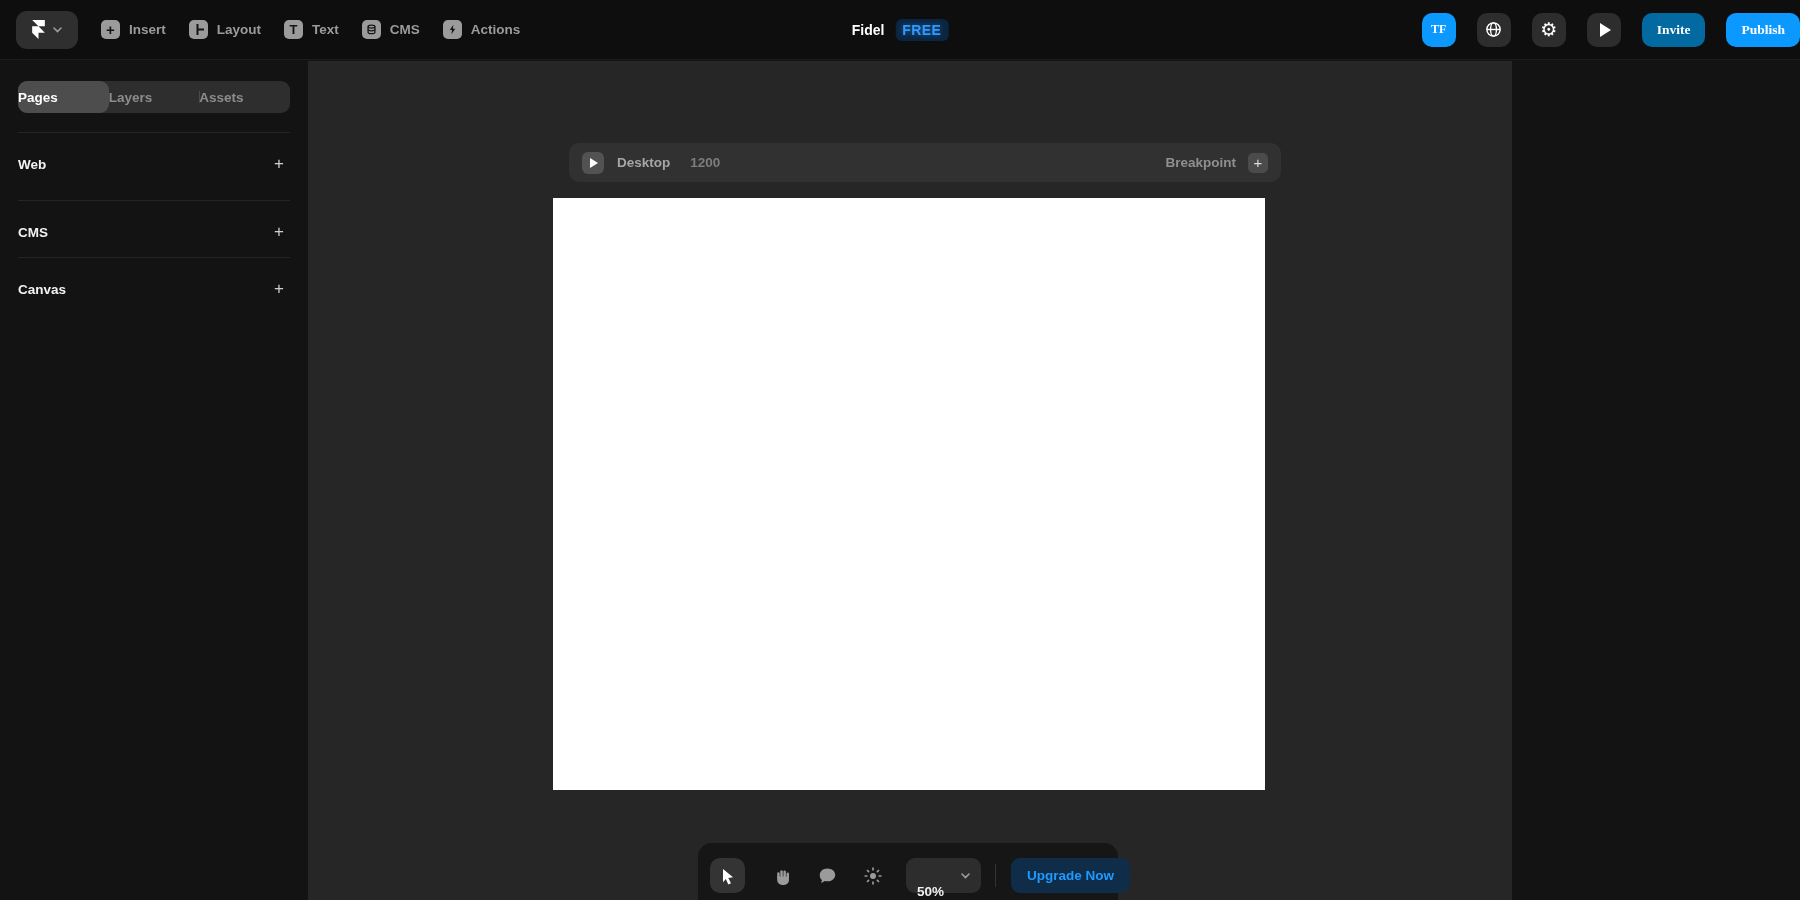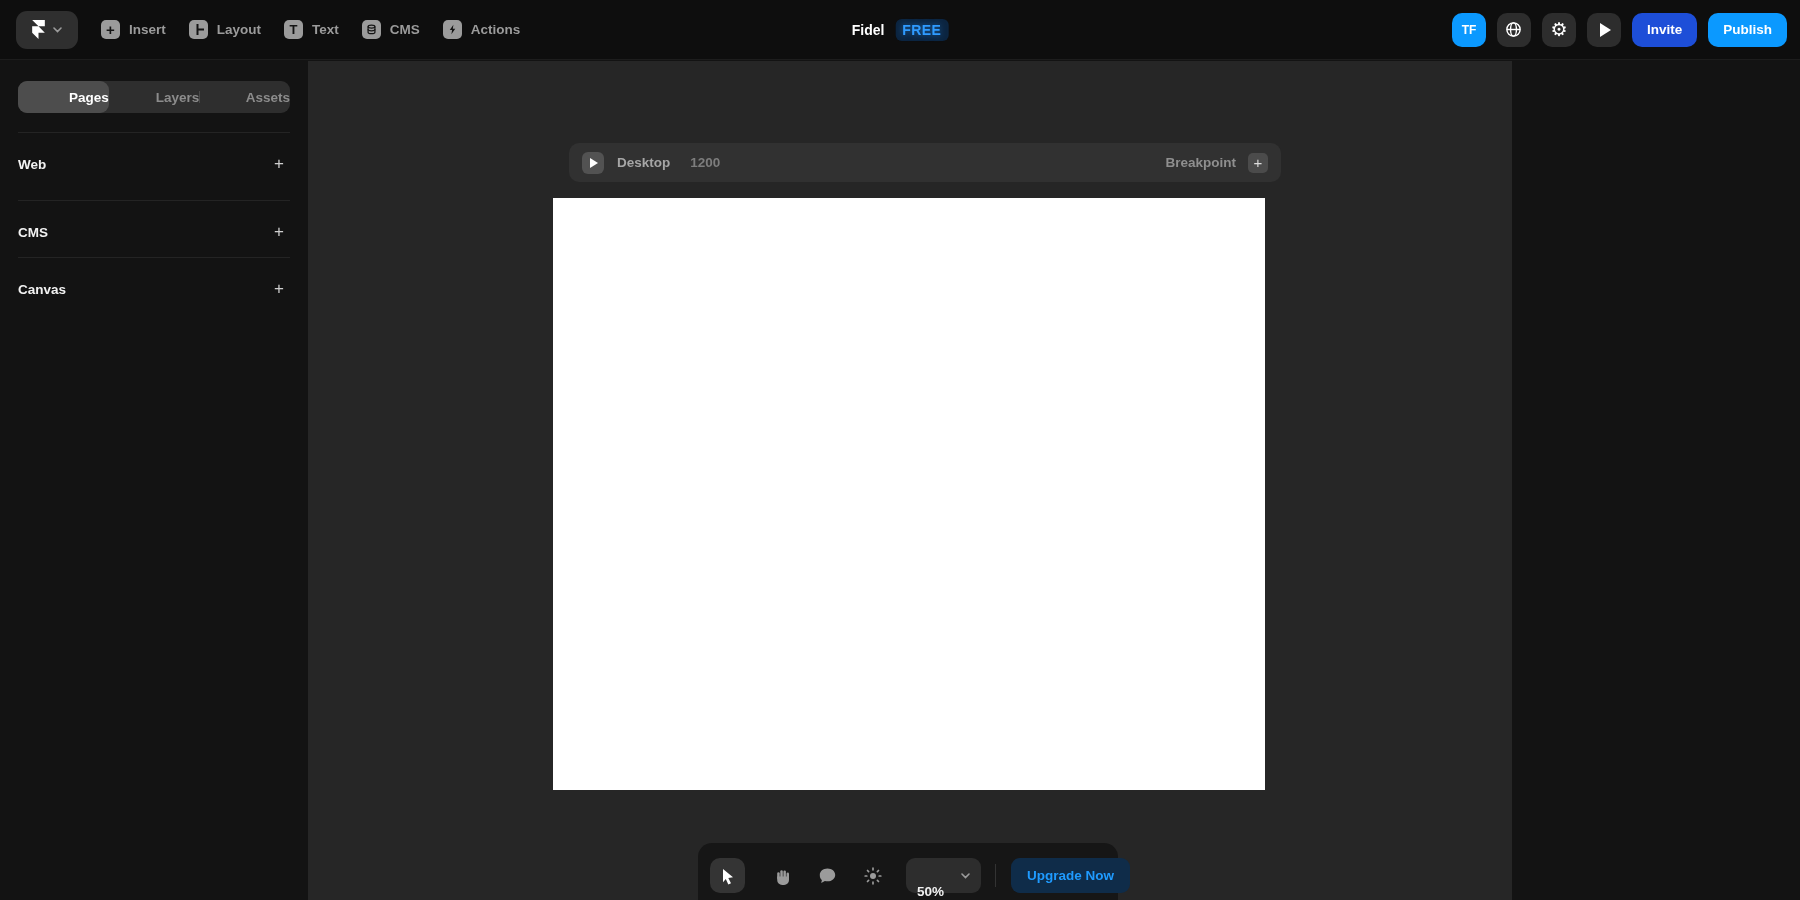--- a/index.html
+++ b/index.html
@@ -32,52 +32,52 @@
   .topbar-center{
     position:absolute;left:50%;top:50%;transform:translate(-50%,-50%);
     display:flex;align-items:center;gap:11px;
   }
   .project-name{font-size:14px;font-weight:700;color:#ffffff;}
   .plan-badge{
     font-size:14px;font-weight:800;letter-spacing:.4px;
     color:#2f9bff;background:#0c2540;border-radius:6px;
     padding:3px 7px;text-shadow:0 0 6px rgba(47,155,255,.55);
   }
-  .topbar-right{margin-left:auto;display:flex;align-items:center;gap:11px;padding-right:13px;}
+  .topbar-right{margin-left:auto;display:flex;align-items:center;gap:21px;font-family:Liberation Serif, serif;}
   .avatar{
     width:34px;height:34px;border-radius:10px;background:#0b99ff;
     display:flex;align-items:center;justify-content:center;
     color:#fff;font-size:12px;font-weight:700;cursor:pointer;
   }
   .icon-btn{
     width:34px;height:34px;border-radius:10px;background:#2d2d2d;
     display:flex;align-items:center;justify-content:center;cursor:pointer;color:#fff;
   }
   .gear-glyph{font-size:19px;line-height:1;color:#fff;}
   .play-tri{
     width:0;height:0;border-left:11px solid #fff;
     border-top:7px solid transparent;border-bottom:7px solid transparent;margin-left:3px;
   }
   .btn{
     height:34px;border-radius:10px;display:flex;align-items:center;
     padding:0 15px;font-size:13.5px;font-weight:600;color:#fff;cursor:pointer;
   }
-  .btn-invite{background:#1d4ed8;}
+  .btn-invite{background:#0369a1;}
   .btn-publish{background:#0b99ff;}
   
   .sidebar{
     position:absolute;left:0;top:61px;width:308px;height:839px;
     background:#131313;box-sizing:border-box;padding:20px 18px 0 18px;
   }
   .tabbar{
     position:relative;height:32px;background:#2e2e2e;border-radius:9px;
     display:grid;grid-template-columns:1fr 1fr 1fr;
   }
   .tab{
-    display:flex;align-items:center;justify-content:flex-end;
+    display:flex;align-items:center;justify-content:flex-start;
     font-size:13.5px;font-weight:600;color:#8c8c8c;cursor:pointer;border-radius:9px;
   }
   .tab.active{background:#4d4d4d;color:#ffffff;font-weight:700;}
   .tab-sep{position:absolute;left:66.6%;top:10px;bottom:10px;width:1px;background:#4a4a4a;}
   .side-divider{height:1px;background:#242424;}
   .dv1{margin-top:19px;}
   .dv2{margin-top:17px;}
   .dv3{margin-top:7px;}
   .section-header{
     margin-top:12px;height:38px;display:flex;align-items:center;justify-content:space-between;

